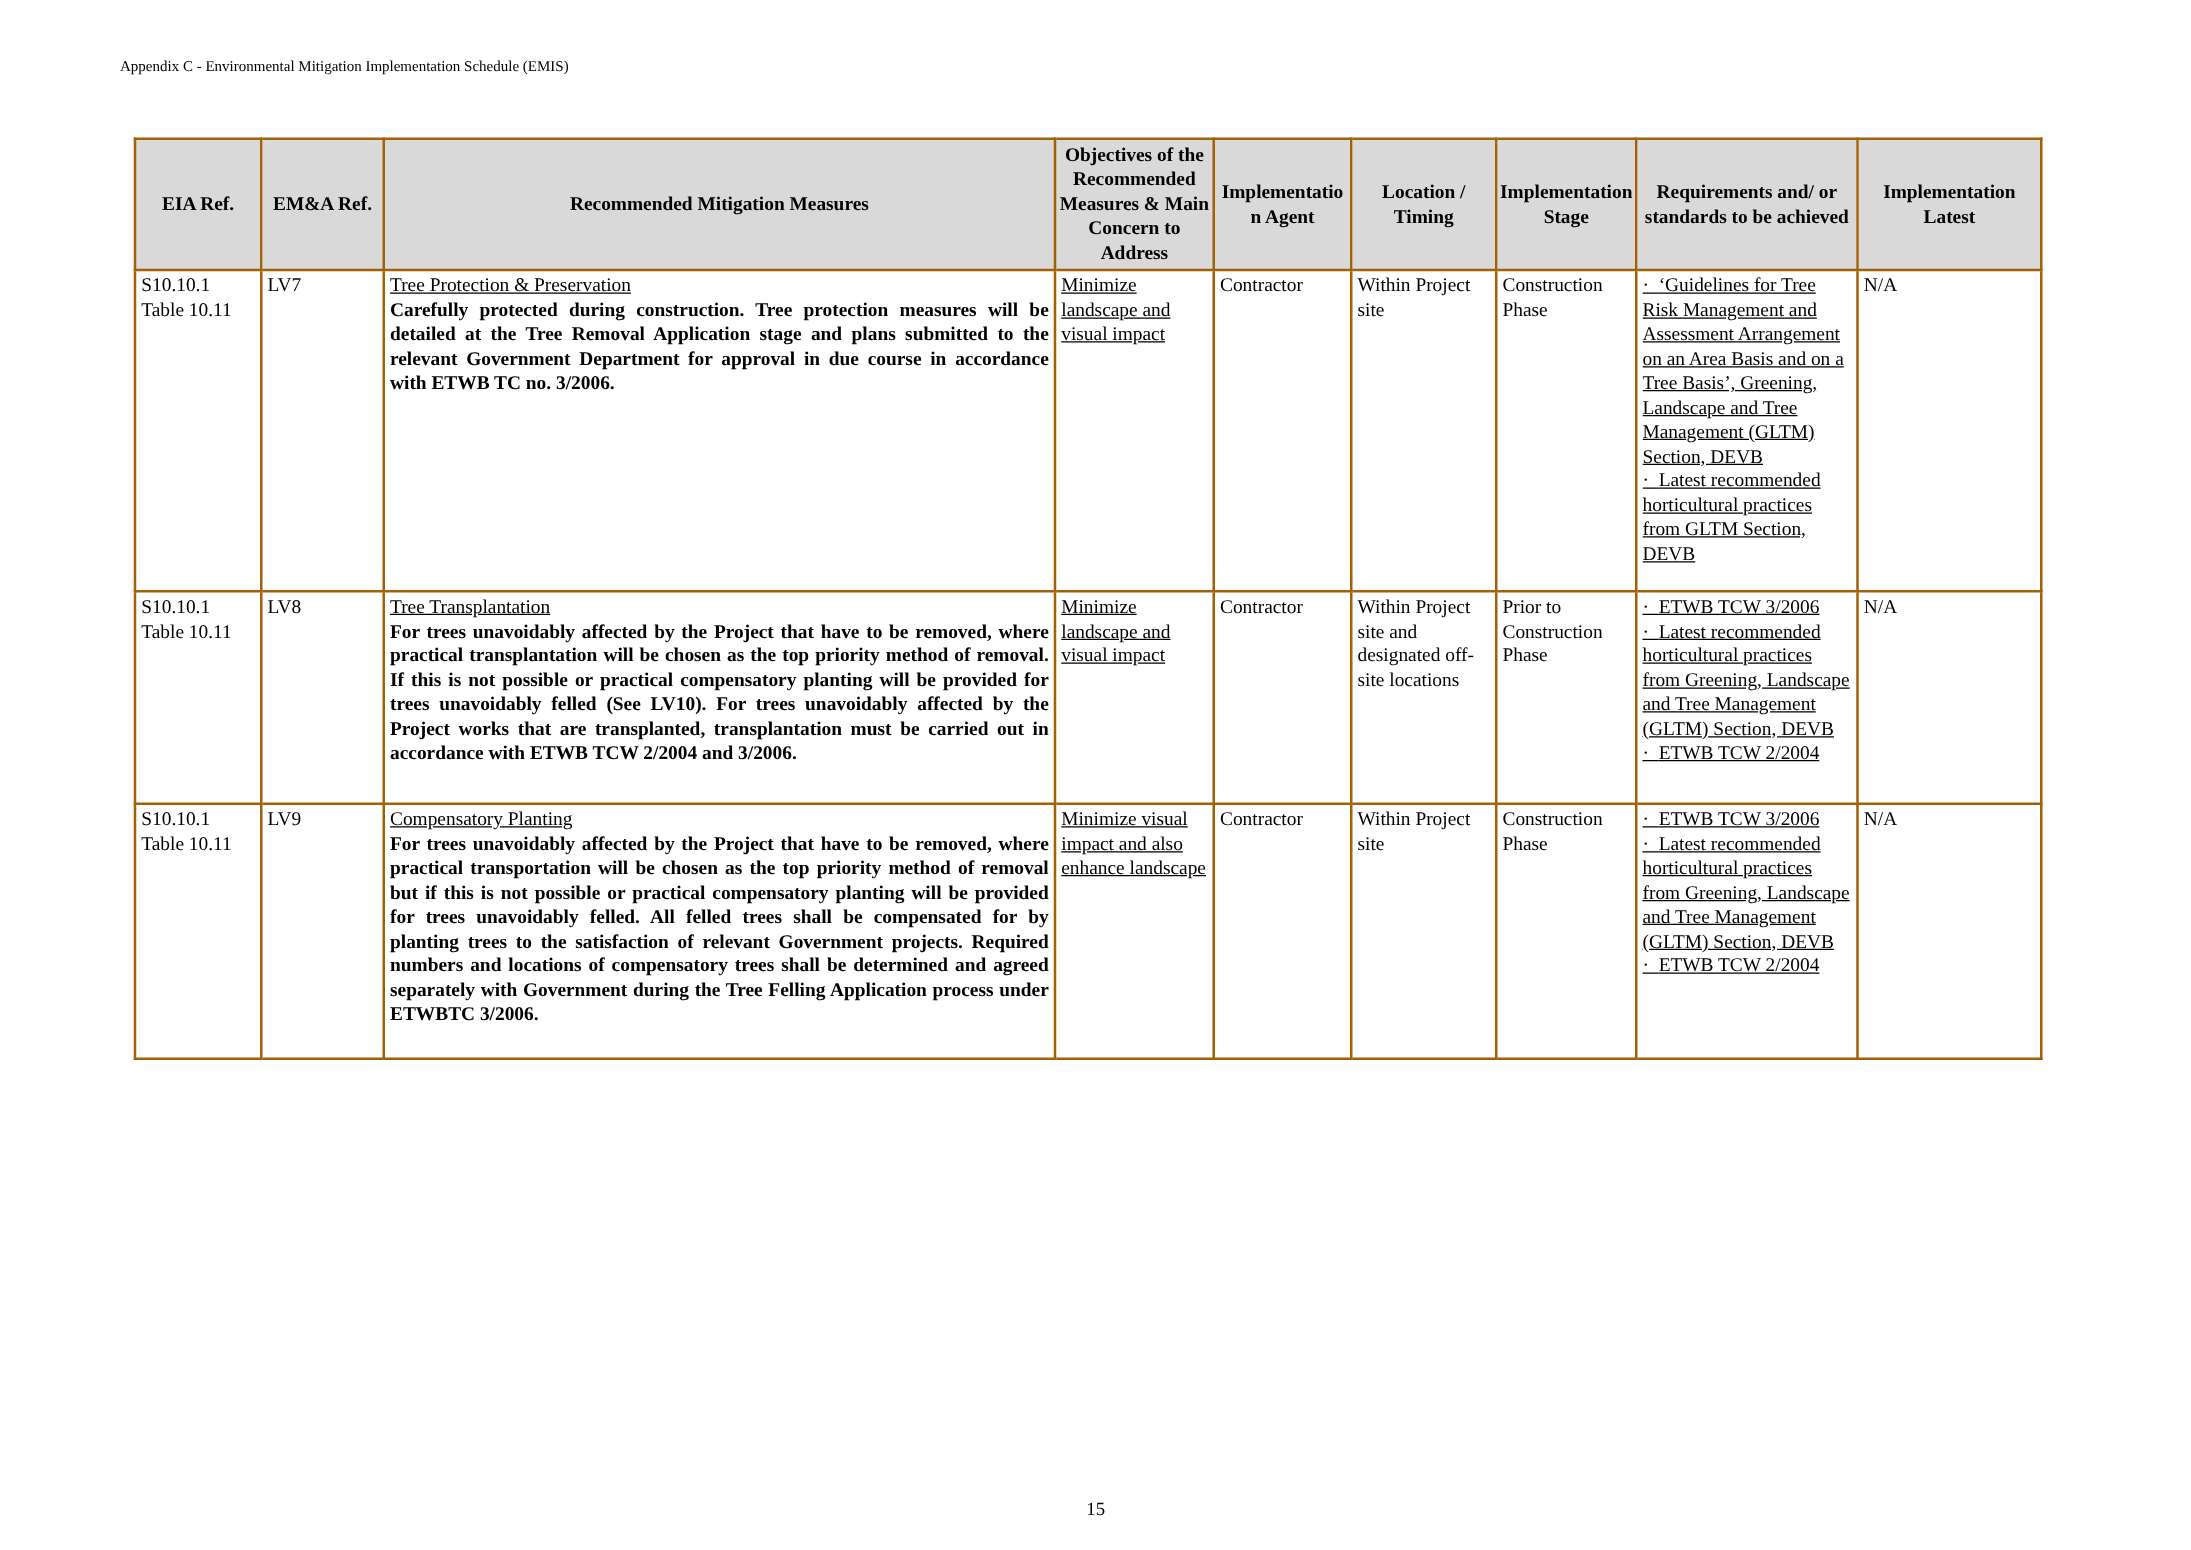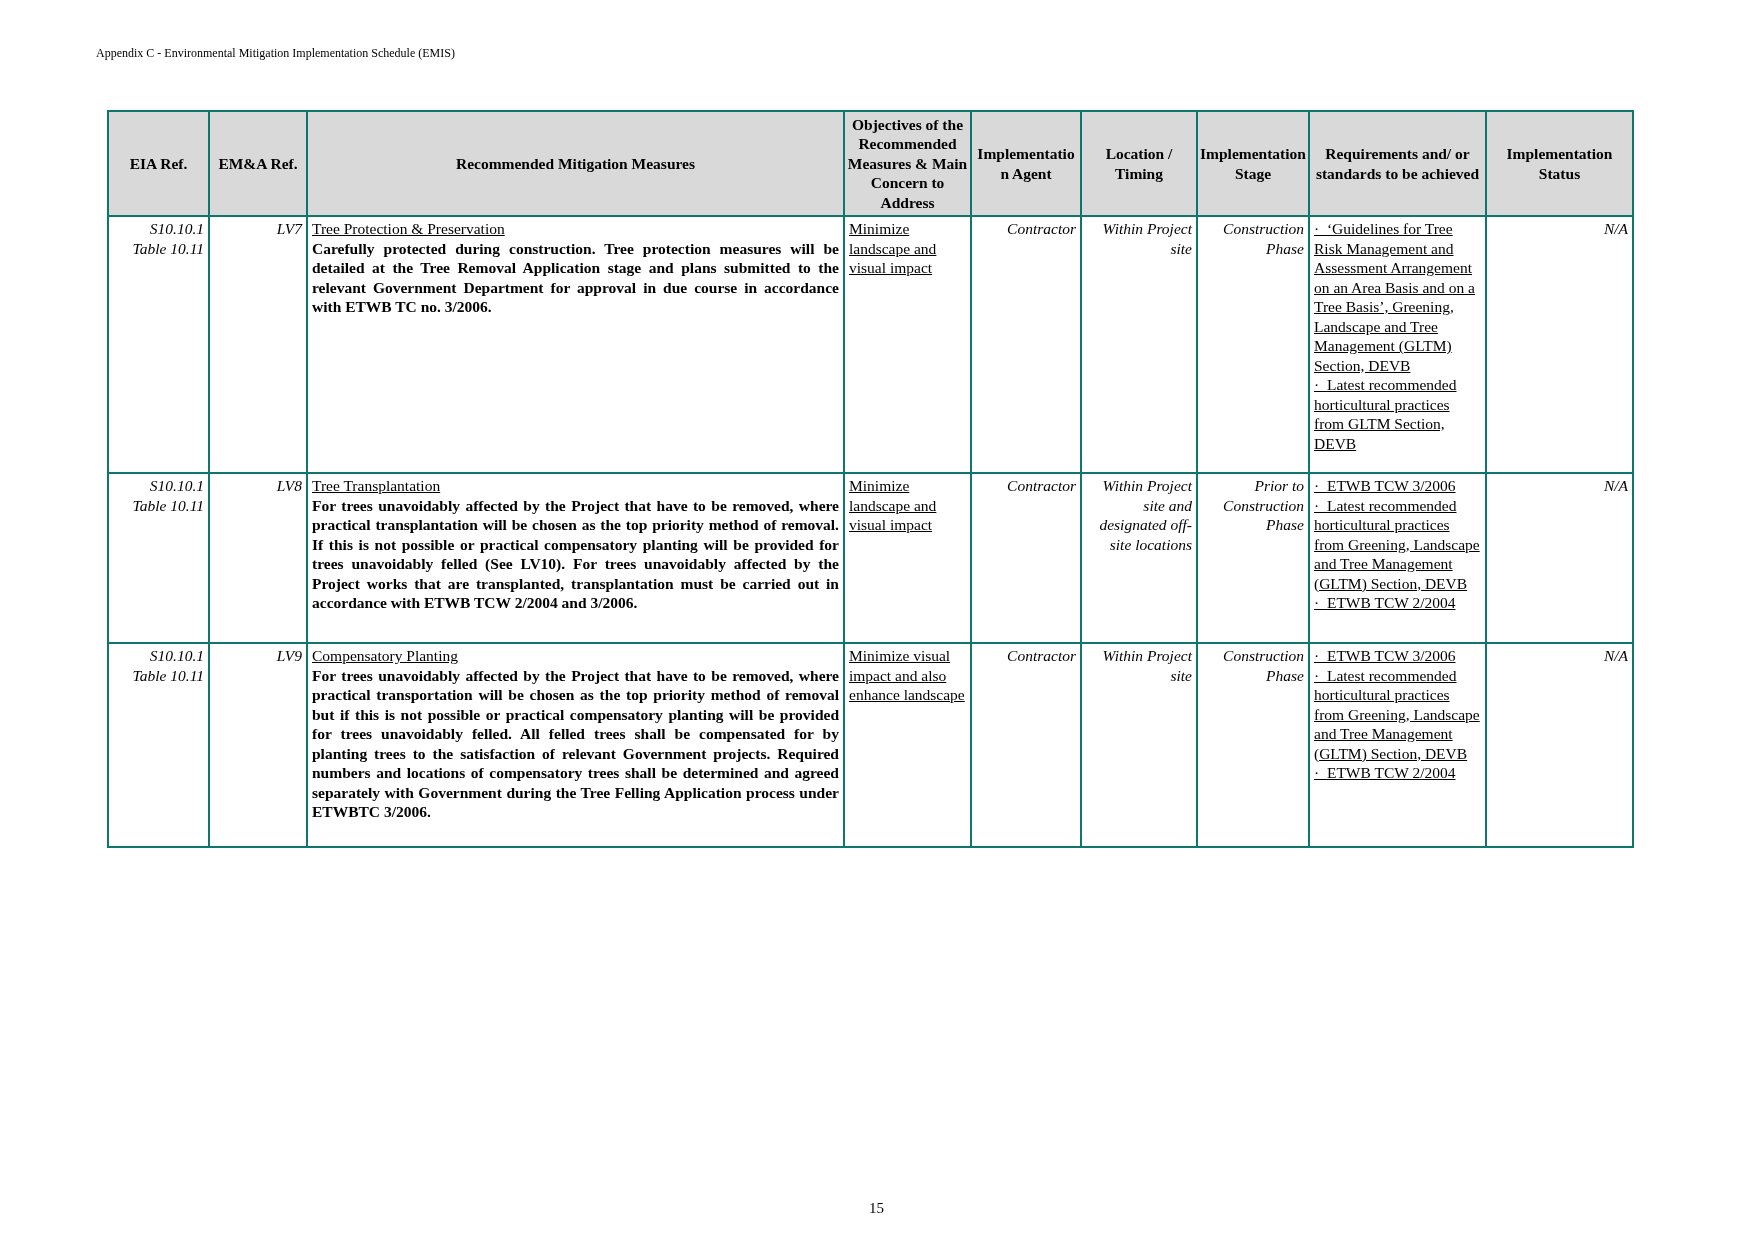--- a/index.html
+++ b/index.html
@@ -31,34 +31,34 @@
     position: absolute;
     left: 107px;
     top: 110px;
     width: 1525px;
     border-collapse: collapse;
     table-layout: fixed;
     font-size: 15.5px;
     line-height: 19.5px;
   }
   table.emis th, table.emis td {
-    border: 2px solid #0f766e;
+    border: 2px solid #a16207;
     vertical-align: top;
     padding: 2px 4px;
     overflow: hidden;
   }
   table.emis thead th {
     background: #d9d9d9;
     font-weight: bold;
     text-align: center;
     vertical-align: middle;
     padding: 2px 2px;
   }
   th.breakable { word-break: break-all; }
-  td.c-center { text-align: right; font-style: italic; }
+  td.c-center { text-align: left; }
   td.c-left   { text-align: left; padding: 2px 2px 2px 3px; text-decoration: underline; }
   .pre { white-space: pre-line; }
   .measure-title {
     text-decoration: underline;
   }
   .measure-body {
     text-align: justify;
     font-weight: bold;
   }
   .req-item::before { content: "\00B7\2002"; }
@@ -104,21 +104,21 @@
     <thead>
       <tr style="height:105px">
         <th>EIA Ref.</th>
         <th>EM&amp;A Ref.</th>
         <th>Recommended Mitigation Measures</th>
         <th>Objectives of the Recommended Measures &amp; Main Concern to Address</th>
         <th class="breakable">Implementation Agent</th>
         <th>Location / Timing</th>
         <th class="breakable">Implementation Stage</th>
         <th>Requirements and/ or standards to be achieved</th>
-        <th>Implementation Status</th>
+        <th>Implementation Latest</th>
       </tr>
     </thead>
     <tbody>
 
       <tr style="height:257px">
         <td class="c-center pre">S10.10.1
 Table 10.11</td>
         <td class="c-center">LV7</td>
         <td>
           <div class="measure-title">Tree Protection &amp; Preservation</div>

